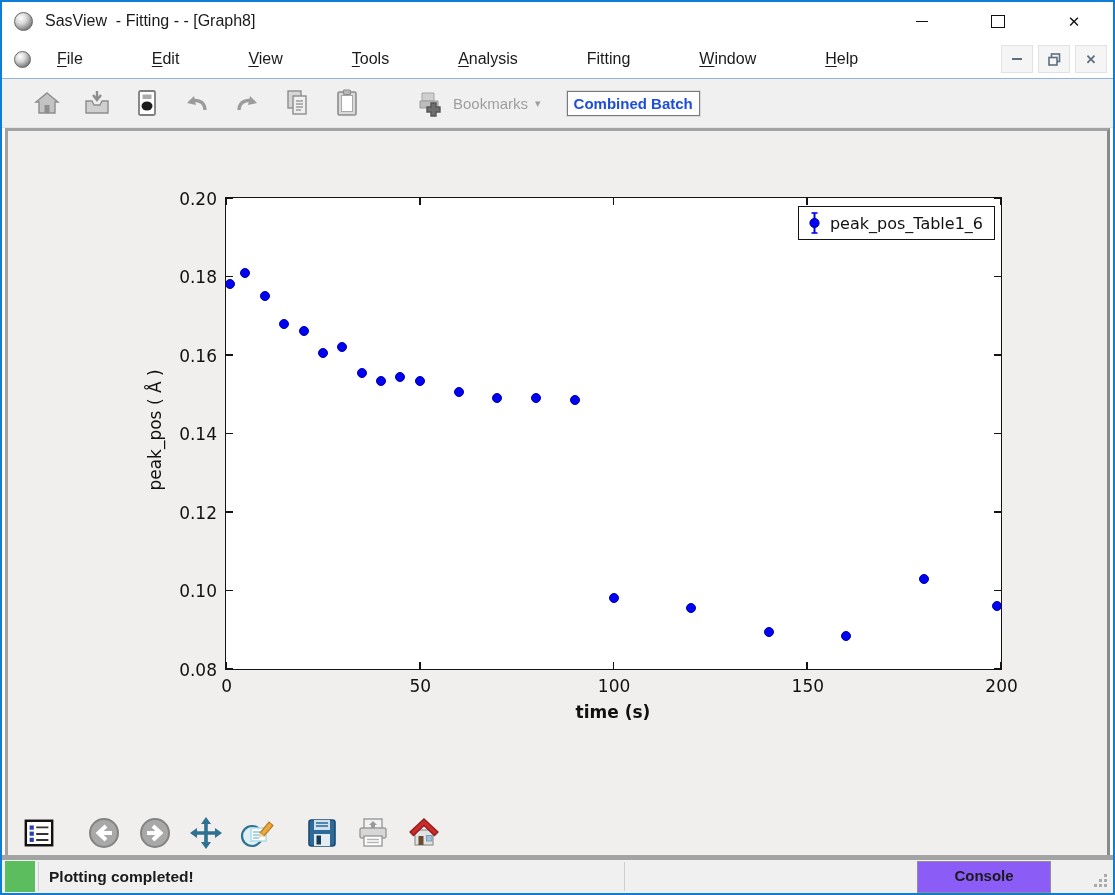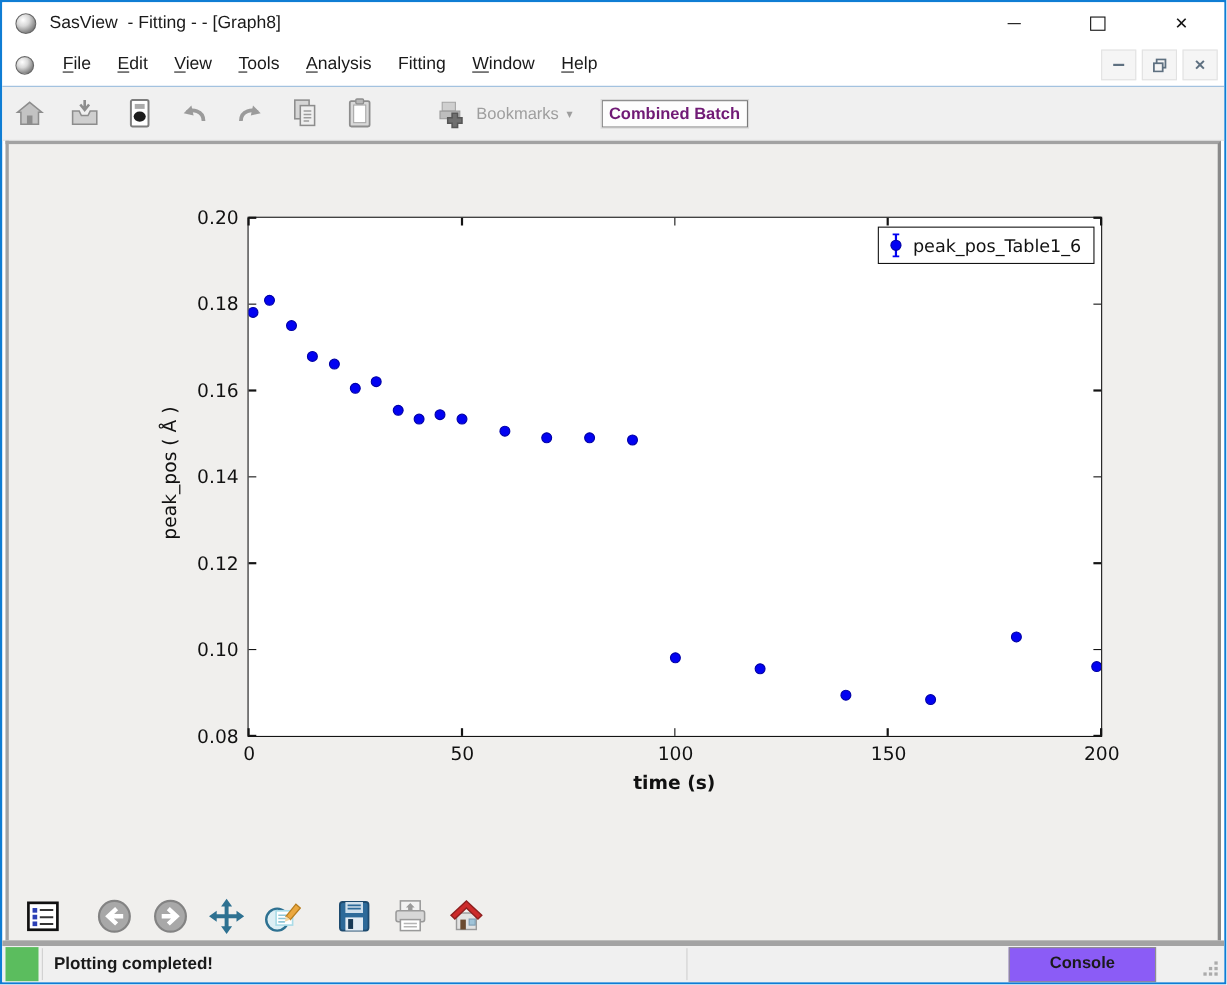--- a/index.html
+++ b/index.html
@@ -19,24 +19,24 @@
   .glyph-close{font-size:15px;color:#111;line-height:1;}
   
   .menubar{position:absolute;left:0;top:38px;right:0;height:38px;display:flex;align-items:center;padding-left:12px;background:#fff;border-bottom:1px solid #8fb6da;}
   .menubar .sphere{width:15px;height:15px;margin-right:14px;}
   .menu-item{font-size:16px;padding:4px 12px;cursor:default;}
   .menu-item u{text-underline-offset:2px;}
   .mdi-controls{margin-left:auto;display:flex;gap:5px;margin-right:6px;}
   .mdi-btn{width:30px;height:26px;background:#f5f5f5;border:1px solid #e2e2e2;display:flex;align-items:center;justify-content:center;color:#5e7080;font-size:13px;font-weight:bold;}
   .mdi-min{width:10px;height:0;border-top:2px solid #5e7080;}
   
-  .toolbar{position:absolute;left:0;top:77px;right:0;height:48px;background:#f0f0f0;display:flex;align-items:center;padding-left:0;border-bottom:1px solid #e3e3e3;}
+  .toolbar{position:absolute;left:0;top:77px;right:0;height:48px;background:#f0f0f0;display:flex;align-items:center;padding-left:20px;border-bottom:1px solid #e3e3e3;}
   .tool-btn{width:50px;height:40px;display:flex;align-items:center;justify-content:center;}
   .bookmarks-group{display:flex;align-items:center;margin-left:42px;color:#9e9e9e;font-size:15px;gap:7px;}
-  .combined-batch{margin-left:26px;border:1px solid #7a7a7a;outline:1px solid #d9d9d9;background:#fdfdfd;padding:3px 6px;font-size:15px;font-weight:bold;color:#701a75;}
+  .combined-batch{margin-left:26px;border:1px solid #7a7a7a;outline:1px solid #d9d9d9;background:#fdfdfd;padding:3px 6px;font-size:15px;font-weight:bold;color:#1d4ed8;}
   
   .panel{position:absolute;left:3px;top:126px;width:1105px;height:730px;box-sizing:border-box;border:3px solid #a2a2a2;border-bottom-color:#828282;border-right-color:#8a8a8a;background:#f0efed;}
   .figure{position:relative;width:100%;height:679px;font-family:"DejaVu Sans",sans-serif;color:#111;}
   .axes{position:absolute;left:217px;top:66px;width:775px;height:471px;background:#ffffff;border:1.6px solid #141414;box-sizing:content-box;}
   .points{position:absolute;left:0;top:0;right:0;bottom:0;overflow:hidden;}
   .pt{position:absolute;width:10px;height:10px;border-radius:50%;background:#0202f2;border:1px solid #0000a6;transform:translate(-50%,-50%);box-sizing:border-box;}
   .tick{position:absolute;background:#141414;}
   .xtick-label{position:absolute;transform:translateX(-50%);font-size:17px;}
   .ytick-label{position:absolute;width:64px;text-align:right;transform:translateY(-50%);font-size:17px;}
   .xlabel{position:absolute;transform:translateX(-50%);font-size:17px;}
@@ -69,21 +69,21 @@
           <div class="glyph-max"></div>
         </div>
       <div class="win-btn">
           <span class="glyph-close">✕</span>
         </div>
     </div>
   </div>
 
   <div class="menubar">
     <div class="sphere"></div>
-    <div id="menu-items" style="display:flex;">
+    <div id="menu-items" style="display:flex;gap:45px;">
         <div class="menu-item"><u>F</u>ile</div>
         <div class="menu-item"><u>E</u>dit</div>
         <div class="menu-item"><u>V</u>iew</div>
         <div class="menu-item"><u>T</u>ools</div>
         <div class="menu-item"><u>A</u>nalysis</div>
         <div class="menu-item">Fitting</div>
         <div class="menu-item"><u>W</u>indow</div>
         <div class="menu-item"><u>H</u>elp</div>
       </div>
     <div class="mdi-controls">

